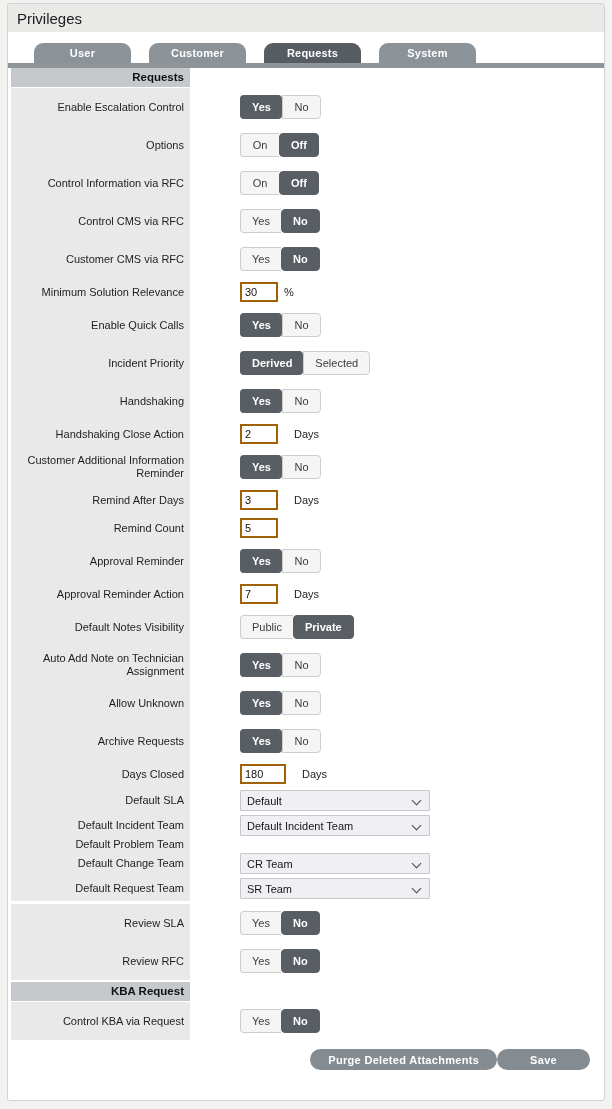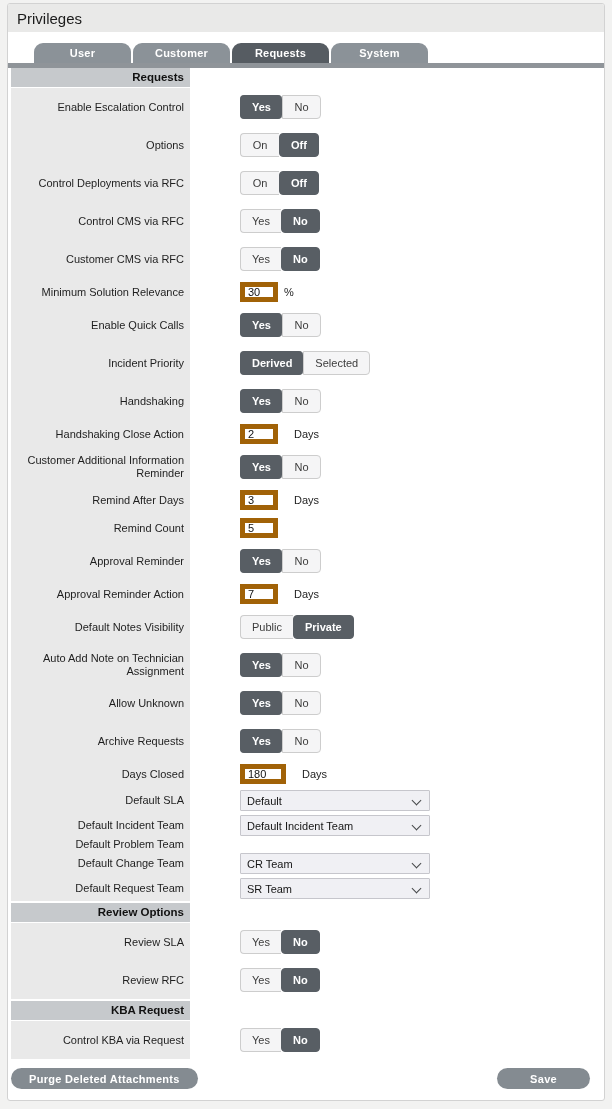--- a/index.html
+++ b/index.html
@@ -17,21 +17,21 @@
     overflow: hidden;
   }
   .title-bar {
     height: 28px;
     background: var(--title_bg, #e9e9e8);
     display: flex; align-items: center;
     padding-left: 9px;
     font-size: 15px; font-weight: normal; color: #1b1b1b;
   }
   .tabs {
-    display: flex; gap: 2px;
+    display: flex; gap: 18px;
     margin: 11px 0 0 26px;
   }
   .tab {
     width: 97px; height: 20px;
     background: var(--tab_inactive, #8b9298);
     border-radius: 9px 9px 0 0;
     color: #ffffff; font-size: 11px; font-weight: bold;
     display: flex; align-items: center; justify-content: center;
     cursor: pointer; letter-spacing: .2px;
   }
@@ -76,21 +76,21 @@
   .seg:first-child { border-radius: 4px 0 0 4px; border-right: none; }
   .seg:last-child  { border-radius: 0 4px 4px 0; }
   .seg.selected {
     background: var(--accent_dark, #585e64);
     color: #ffffff; font-weight: bold;
     border-color: var(--accent_dark, #585e64);
     border-radius: 4px;
   }
   .num-input {
     width: 38px; height: 20px;
-    border: 5px solid #a16207;
+    border: 2px solid #a16207;
     font-size: 11px; padding-left: 3px;
     font-family: "Liberation Sans", "DejaVu Sans", sans-serif;
     color: #111;
   }
   .num-input.wide { width: 46px; }
   .suffix { font-size: 11px; color: #1e1e1e; }
   .select-box {
     width: 190px; height: 21px;
     background: #f0f0f4;
     border: 1px solid #c6c6cc;
@@ -102,21 +102,21 @@
     position: relative;
   }
   .chevron {
     position: absolute; right: 9px; top: 6px;
     width: 7px; height: 7px;
     border-right: 1.5px solid #46484a;
     border-bottom: 1.5px solid #46484a;
     transform: rotate(45deg);
   }
   .footer {
-    display: flex; justify-content: space-between; gap: 14px;
+    display: flex; justify-content: flex-end; 
     padding: 9px 11px 0 0;
   }
   .pill-btn {
     height: 21px; border: none; cursor: pointer;
     background: var(--button_bg, #848b91);
     border-radius: 11px;
     color: #ffffff; font-size: 11px; font-weight: bold;
     padding: 0 18px; letter-spacing: .3px;
     font-family: "Liberation Sans", "DejaVu Sans", sans-serif;
   }
@@ -156,21 +156,21 @@
         <div class="row toggle-row">
           <div class="label-cell">Options</div>
           <div class="value-cell">
             <div class="toggle">
               <div class="seg">On</div>
               <div class="seg selected">Off</div>
             </div>
           </div>
         </div>
         <div class="row toggle-row">
-          <div class="label-cell">Control Deployments via RFC</div>
+          <div class="label-cell">Control Information via RFC</div>
           <div class="value-cell">
             <div class="toggle">
               <div class="seg">On</div>
               <div class="seg selected">Off</div>
             </div>
           </div>
         </div>
         <div class="row toggle-row">
           <div class="label-cell">Control CMS via RFC</div>
           <div class="value-cell">
@@ -344,21 +344,20 @@
         <div class="row select-row">
           <div class="label-cell">Default Request Team</div>
           <div class="value-cell">
             <div class="select-box">
               <span>SR Team</span>
               <span class="chevron"></span>
             </div>
           </div>
         </div>
         <div class="row section">
-          <div class="label-cell">Review Options</div>
           <div class="value-cell"></div>
         </div>
         <div class="row toggle-row">
           <div class="label-cell">Review SLA</div>
           <div class="value-cell">
             <div class="toggle">
               <div class="seg">Yes</div>
               <div class="seg selected">No</div>
             </div>
           </div>

